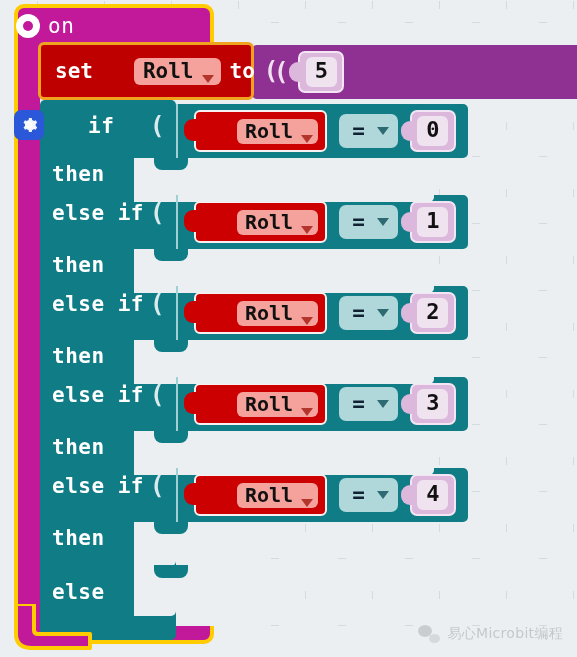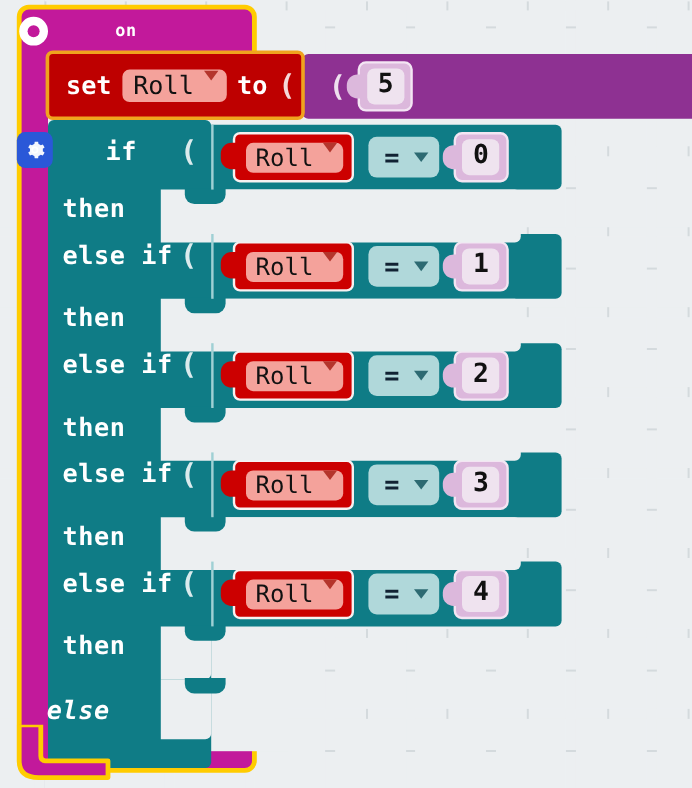--- a/index.html
+++ b/index.html
@@ -92,24 +92,23 @@
   .ev-icon::after {
     content: "";
     position: absolute;
     left: 7px; top: 7px;
     width: 10px; height: 10px;
     border-radius: 50%;
     background: #c2199b;
   }
   .ev-label {
     color: #ffffff;
-    font-size: 14px;
-    font-weight: bold;
+    font-size: 21px;
+    font-weight: normal;
     letter-spacing: 0.5px;
-    margin-left: 48px;
   }
   .ev-dropdown {
     background: #ef93d7;
     border-radius: 14px;
     padding: 2px 8px 3px 10px;
     display: flex;
     align-items: center;
     gap: 7px;
     font-size: 21px;
     color: #1a1a1a;
@@ -143,25 +142,26 @@
   .set-word {
     color: #ffffff;
     font-size: 21px;
     font-weight: bold;
   }
   .var-pill {
     background: #f4a29b;
     border-radius: 6px;
     padding: 1px 7px 2px 9px;
     display: flex;
-    align-items: flex-start;
+    align-items: flex-end;
     gap: 8px;
     font-size: 21px;
     color: #111;
-    font-weight: normal;
+    font-weight: bold;
+    margin-left: 32px;
   }
   .caret-dark {
     width: 0; height: 0;
     border-left: 6px solid transparent;
     border-right: 6px solid transparent;
     border-top: 8px solid #b4352c;
   }
   .paren {
     color: #ffffff;
     font-size: 24px;
@@ -517,22 +517,29 @@
       <span>=</span>
       <span class="caret-teal"></span>
     </span>
     <span class="num-socket">
       <span class="num-field">4</span>
     </span>
   </div>
   <span class="if-label" style="left:52px; top:526px;">then</span>
   <div class="slot" style="top:522px; width:42px;"></div>
 
-  <span class="if-label" style="left:39px; top:580px;font-style:italic;">else</span>
+  <span class="if-label" style="left:52px; top:580px;">else</span>
   <div class="slot" style="top:566px; width:42px; height:50px;"></div>
 
   <div class="event-foot">
     <svg width="206" height="46" viewBox="0 0 206 46">
       <path d="M2 0 L2 30 Q2 44 18 44 L76 44 L76 30 L24 30 Q20 30 20 26 L20 0 Z" fill="#c2199b" stroke="#ffcc00" stroke-width="4" stroke-linejoin="round"></path>
     </svg>
   </div>
 
+  <div class="watermark">
+    <span class="wechat">
+      <span class="b1"></span>
+        <span class="b2"></span>
+    </span>
+    <span class="wm-text">易心Microbit编程</span>
+  </div>
 </div>
 
 </body></html>

